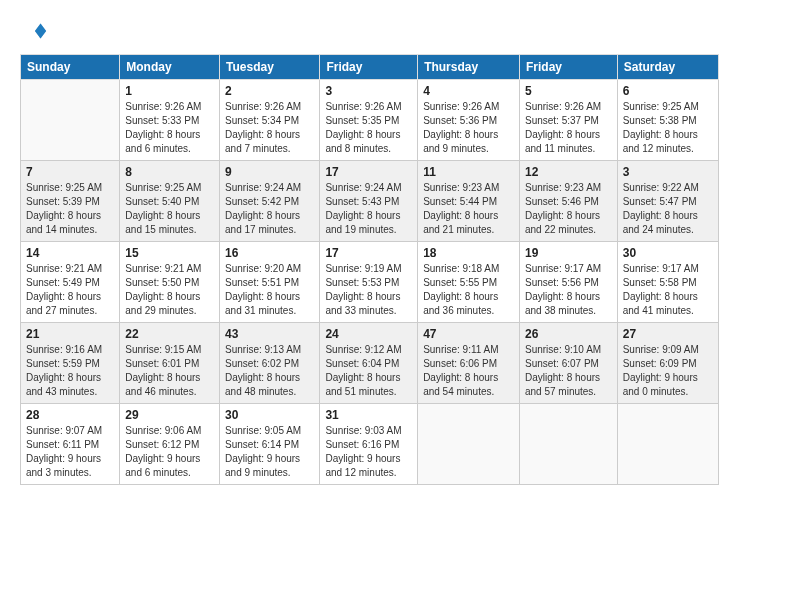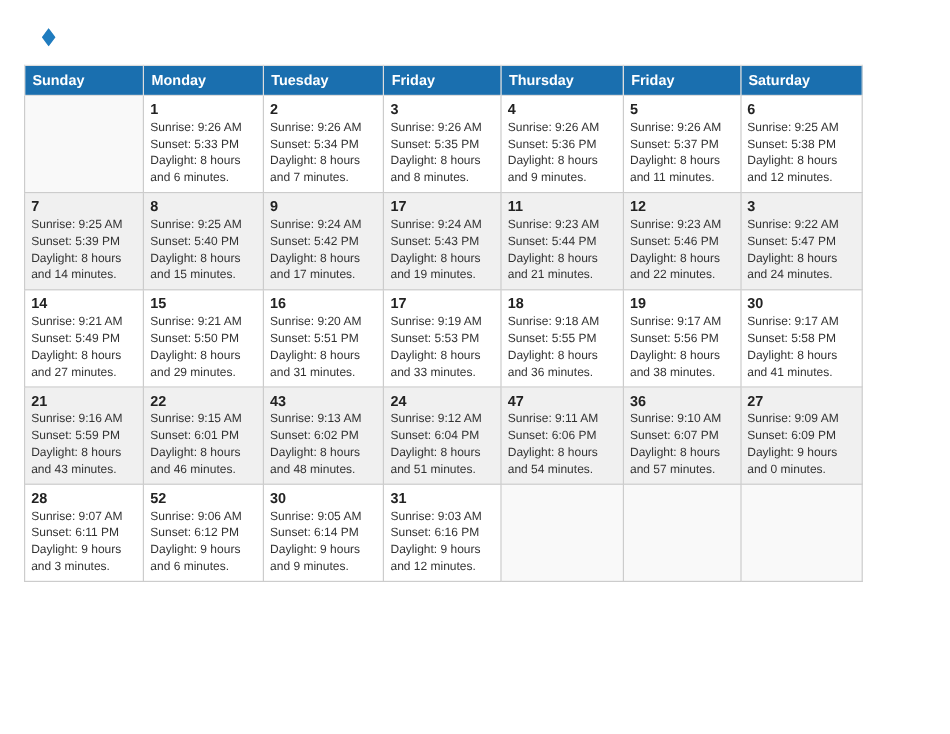--- a/index.html
+++ b/index.html
@@ -239,35 +239,35 @@
           </td>
           <td>
             <span class="day-num">24</span>
             <div class="day-info">Sunrise: 9:12 AM<br>Sunset: 6:04 PM<br>Daylight: 8 hours<br>and 51 minutes.</div>
           </td>
           <td>
             <span class="day-num">47</span>
             <div class="day-info">Sunrise: 9:11 AM<br>Sunset: 6:06 PM<br>Daylight: 8 hours<br>and 54 minutes.</div>
           </td>
           <td>
-            <span class="day-num">36</span>
+            <span class="day-num">26</span>
             <div class="day-info">Sunrise: 9:10 AM<br>Sunset: 6:07 PM<br>Daylight: 8 hours<br>and 57 minutes.</div>
           </td>
           <td>
             <span class="day-num">27</span>
             <div class="day-info">Sunrise: 9:09 AM<br>Sunset: 6:09 PM<br>Daylight: 9 hours<br>and 0 minutes.</div>
           </td>
         </tr>
         <tr>
           <td>
             <span class="day-num">28</span>
             <div class="day-info">Sunrise: 9:07 AM<br>Sunset: 6:11 PM<br>Daylight: 9 hours<br>and 3 minutes.</div>
           </td>
           <td>
-            <span class="day-num">52</span>
+            <span class="day-num">29</span>
             <div class="day-info">Sunrise: 9:06 AM<br>Sunset: 6:12 PM<br>Daylight: 9 hours<br>and 6 minutes.</div>
           </td>
           <td>
             <span class="day-num">30</span>
             <div class="day-info">Sunrise: 9:05 AM<br>Sunset: 6:14 PM<br>Daylight: 9 hours<br>and 9 minutes.</div>
           </td>
           <td>
             <span class="day-num">31</span>
             <div class="day-info">Sunrise: 9:03 AM<br>Sunset: 6:16 PM<br>Daylight: 9 hours<br>and 12 minutes.</div>
           </td>

